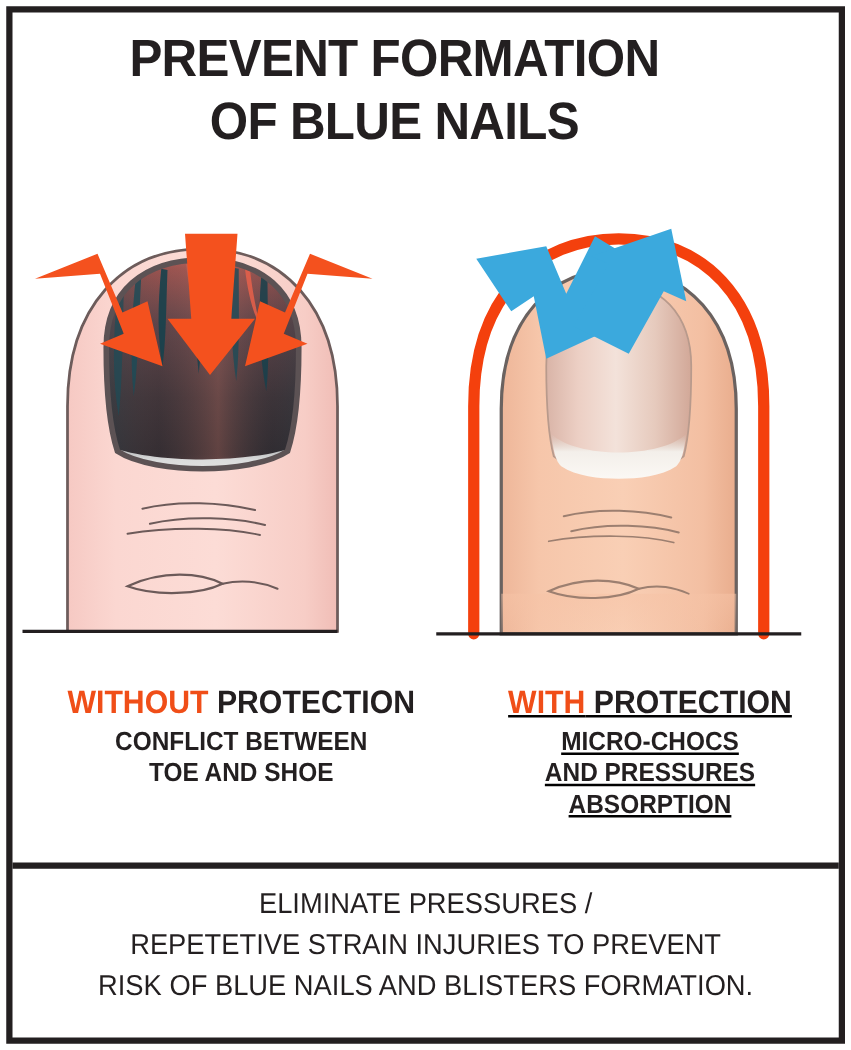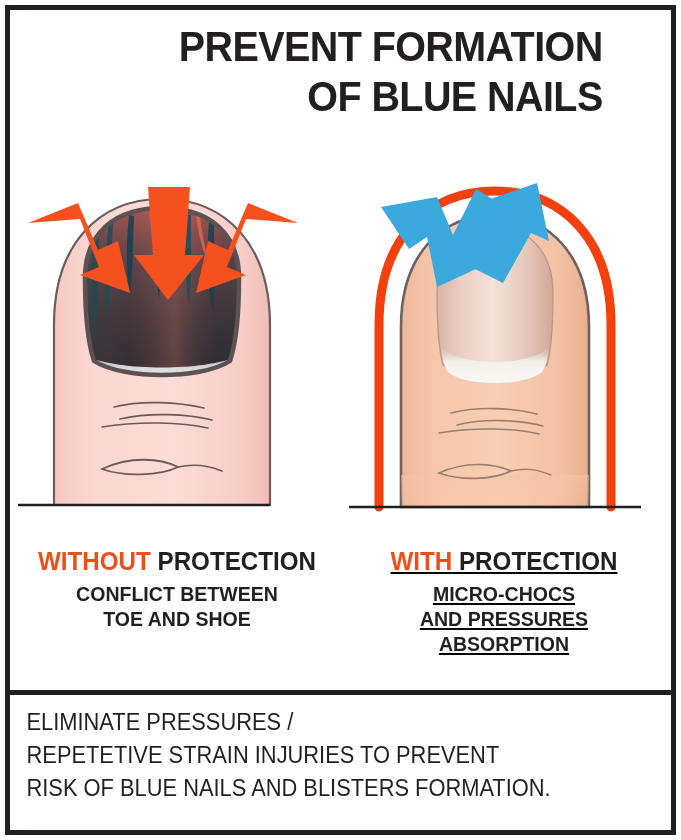--- a/index.html
+++ b/index.html
@@ -40,21 +40,21 @@
     height: 5px;
     background: #231f20;
   }
 
   
   .title-block {
     position: absolute;
     left: 10px;
     top: 22px;
     width: 611px;
-    text-align: right;
+    text-align: center;
   }
   .title-line {
     display: block;
     font-family: "Liberation Sans", sans-serif;
     font-weight: bold;
     font-size: 42px;
     line-height: 50px;
     letter-spacing: -0.6px;
     color: #231f20;
     transform: scaleX(0.94);
@@ -89,20 +89,21 @@
     left: 10px;
     top: 545px;
     width: 661px;
     height: 140px;
   }
   .caption-cell {
     position: absolute;
     top: 0;
     width: 334px;
     text-align: center;
+    margin-left: 16px;
   }
   .cap-left  { left: 0px; }
   .cap-right { left: 327px; text-decoration: underline; }
 
   .cap-head {
     font-family: "Liberation Sans", sans-serif;
     font-weight: bold;
     font-size: 26px;
     line-height: 32px;
     color: #231f20;
@@ -122,21 +123,21 @@
     transform-origin: center;
   }
   .cap-sub span { display: block; white-space: nowrap; }
 
   
   .footer {
     position: absolute;
     left: 10px;
     top: 706px;
     width: 661px;
-    text-align: left;
+    text-align: center;
   }
   .footer span {
     display: block;
     font-family: "Liberation Sans", sans-serif;
     font-weight: normal;
     font-size: 23px;
     line-height: 33px;
     color: #231f20;
     white-space: nowrap;
     transform: scaleX(0.95);

